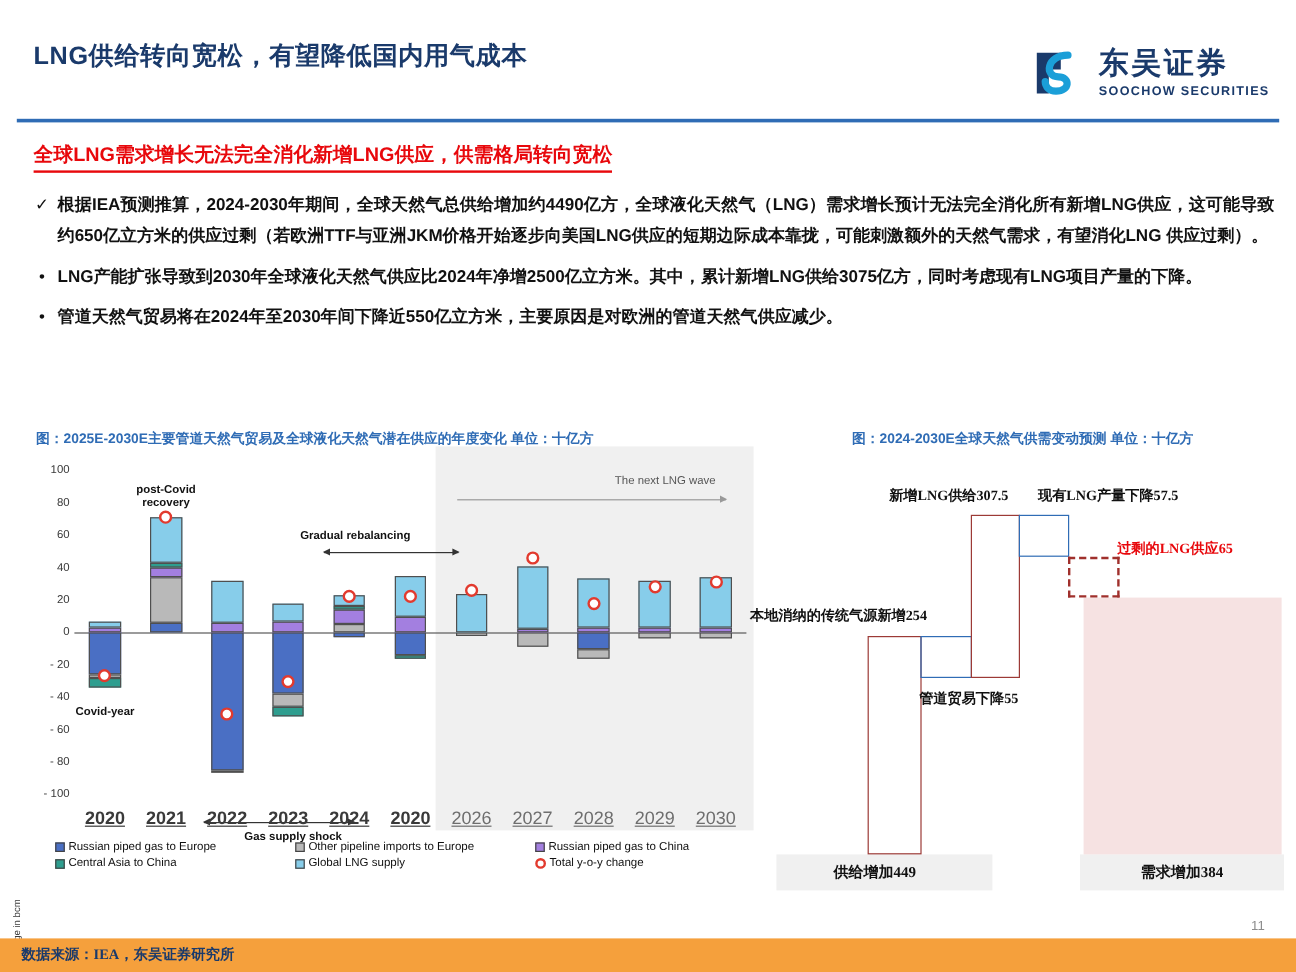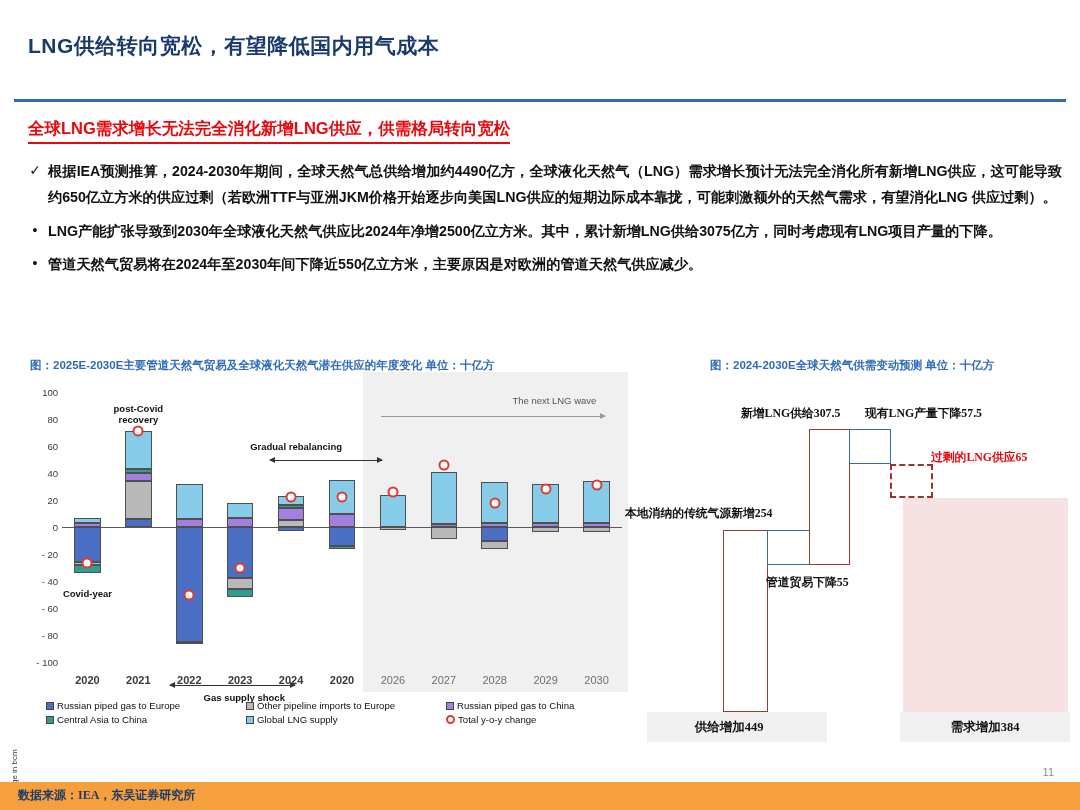--- a/index.html
+++ b/index.html
@@ -56,21 +56,21 @@
   .ytick { position:absolute; right:0; font-size:9.5px; color:#3a3a3a; text-align:right; transform:translateY(-50%); }
   .yticks-box { position:absolute; left:0; top:0; width:44px; height:270px; }
   .plot { position:absolute; left:48px; top:0; width:560px; height:270px; }
   .shade-next { position:absolute; background:#f0f0f0; }
   .zeroline { position:absolute; left:0; height:1px; background:#5a5a5a; }
   .bar-seg { position:absolute; border:0.7px solid #4f4f4f; }
   .dot {
     position:absolute; width:11px; height:11px; border-radius:50%;
     background:#fff; border:2.4px solid #e23a2e; transform:translate(-50%,-50%);
   }
-  .xtick { position:absolute; font-size:11px; color:#3a3a3a; transform:translateX(-50%); font-weight:600;}
+  .xtick { position:absolute; font-size:15px; color:#3a3a3a; transform:translateX(-50%); font-weight:600;text-decoration:underline;}
   .xtick.dim { color:#6e6e6e; font-weight:400;}
   .annot { position:absolute; font-size:9.5px; font-weight:700; color:#111; text-align:center; line-height:1.15; }
   .annot.light { font-weight:400; color:#555; }
   .arrow-line { position:absolute; height:1px; background:#333; }
   .arrow-line.lt { background:#999; }
   .ah { position:absolute; width:0;height:0; }
 
   
   .legend { position:absolute; left:46px; top:700px; width:580px; font-size:9.6px; color:#111; }
   .lg-row { display:flex; }
@@ -98,20 +98,32 @@
   .ft-tx { position:absolute; left:18px; bottom:6px; font-size:12px; font-weight:700; color:#1a3a6b;
            font-family:"Liberation Serif", serif; }
 </style>
 </head>
 <body>
 
 <div id="slide">
 
   <div class="hdr-title">LNG供给转向宽松，有望降低国内用气成本</div>
 
+  <div class="logo-wrap">
+    <div class="logo-mark">
+      <svg width="46" height="46" viewBox="0 0 46 46">
+        <path d="M4 6 L24 6 L24 20 L14 20 L14 40 L4 40 Z" fill="#1a3a6b"></path>
+        <path d="M30 8 C12 8 10 26 22 26 C32 26 32 38 20 38 C14 38 11 34 11 30" fill="none" stroke="#1b9fd8" stroke-width="6" stroke-linecap="round"></path>
+      </svg>
+    </div>
+    <div>
+      <div class="logo-zh">东吴证券</div>
+      <div class="logo-en">SOOCHOW SECURITIES</div>
+    </div>
+  </div>
   <div class="hdr-rule"></div>
 
   <div class="sec-head">全球LNG需求增长无法完全消化新增LNG供应，供需格局转向宽松</div>
 
   <div class="bullets">
     <div class="bl">
       <div class="bl-mk">✓</div>
       <div class="bl-tx">根据IEA预测推算，2024-2030年期间，全球天然气总供给增加约4490亿方，全球液化天然气（LNG）需求增长预计无法完全消化所有新增LNG供应，这可能导致约650亿立方米的供应过剩（若欧洲TTF与亚洲JKM价格开始逐步向美国LNG供应的短期边际成本靠拢，可能刺激额外的天然气需求，有望消化LNG 供应过剩）。</div>
     </div>
     <div class="bl">

